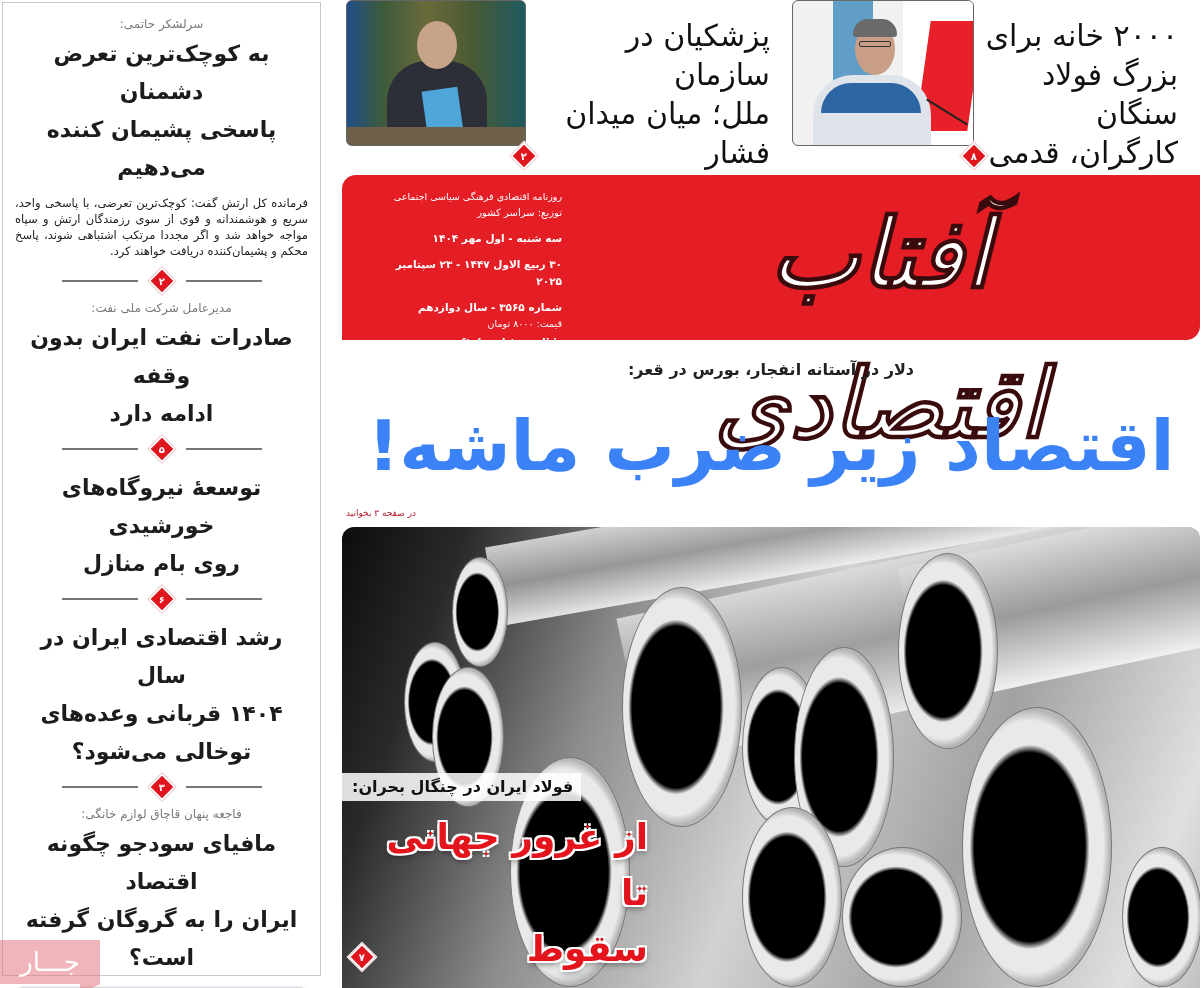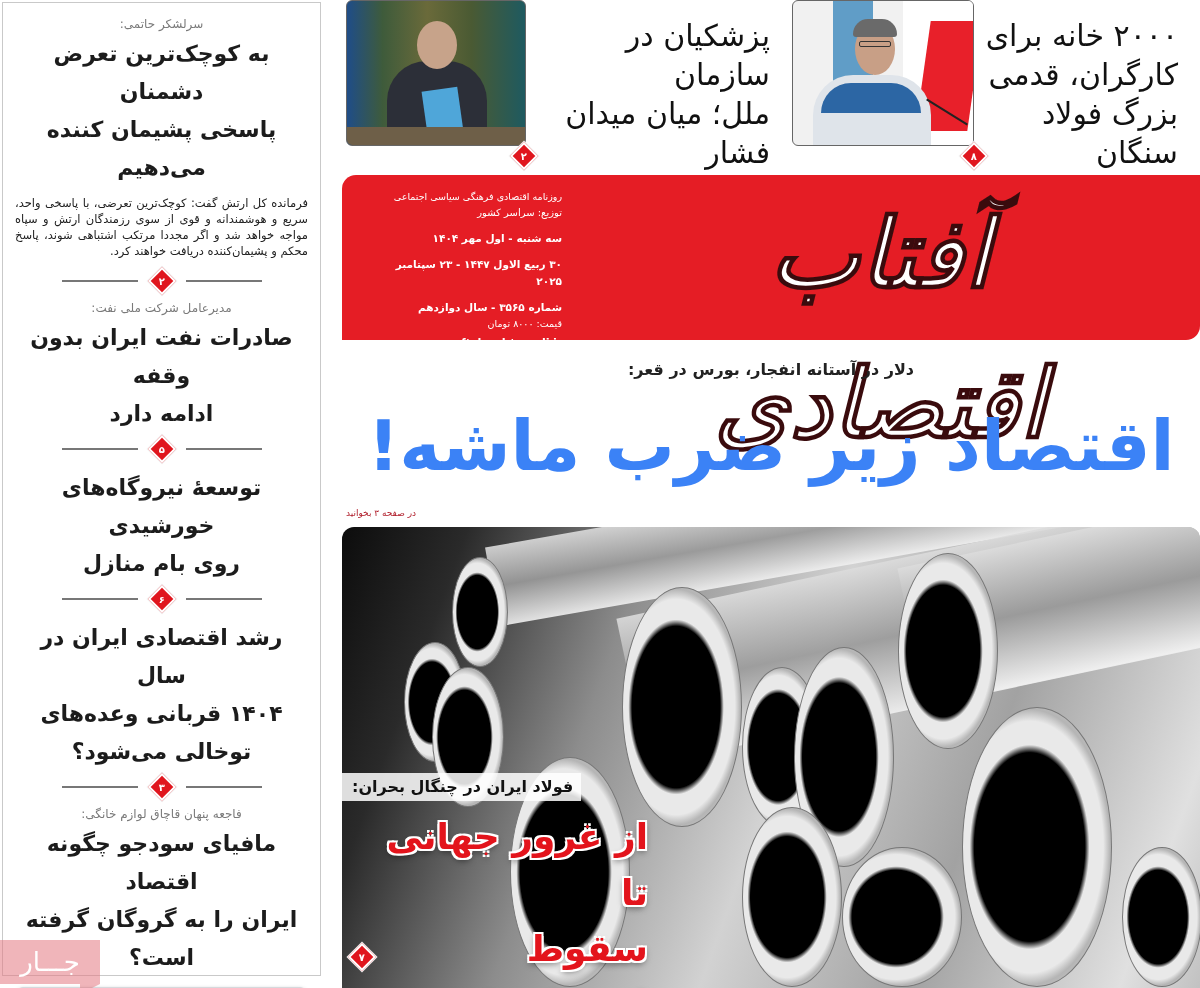--- a/index.html
+++ b/index.html
@@ -222,22 +222,22 @@
     <div class="head"></div>
     <div class="hair"></div>
     <div class="glasses"></div>
     <div class="mic"></div>
   </div>
   <div class="badge teaser-badge" style="left:964px;top:146px">
       <span>۸</span>
     </div>
   <div class="teaser-title" style="left:978px;top:16px;width:200px">
     <div>۲۰۰۰ خانه برای</div>
+    <div>بزرگ فولاد سنگان</div>
     <div>کارگران، قدمی</div>
-    <div>بزرگ فولاد سنگان</div>
   </div>
 </div>
 
 <header class="masthead">
   <div class="mast-info">
     <div>روزنامه اقتصادی فرهنگی سیاسی اجتماعی</div>
     <div class="l2">توزیع: سراسر کشور</div>
     <div class="big">سه شنبه - اول مهر ۱۴۰۴</div>
     <div class="big">۳۰ ربیع الاول ۱۴۴۷ - ۲۳ سپتامبر ۲۰۲۵</div>
     <div class="big">شماره ۳۵۶۵ - سال دوازدهم</div>

